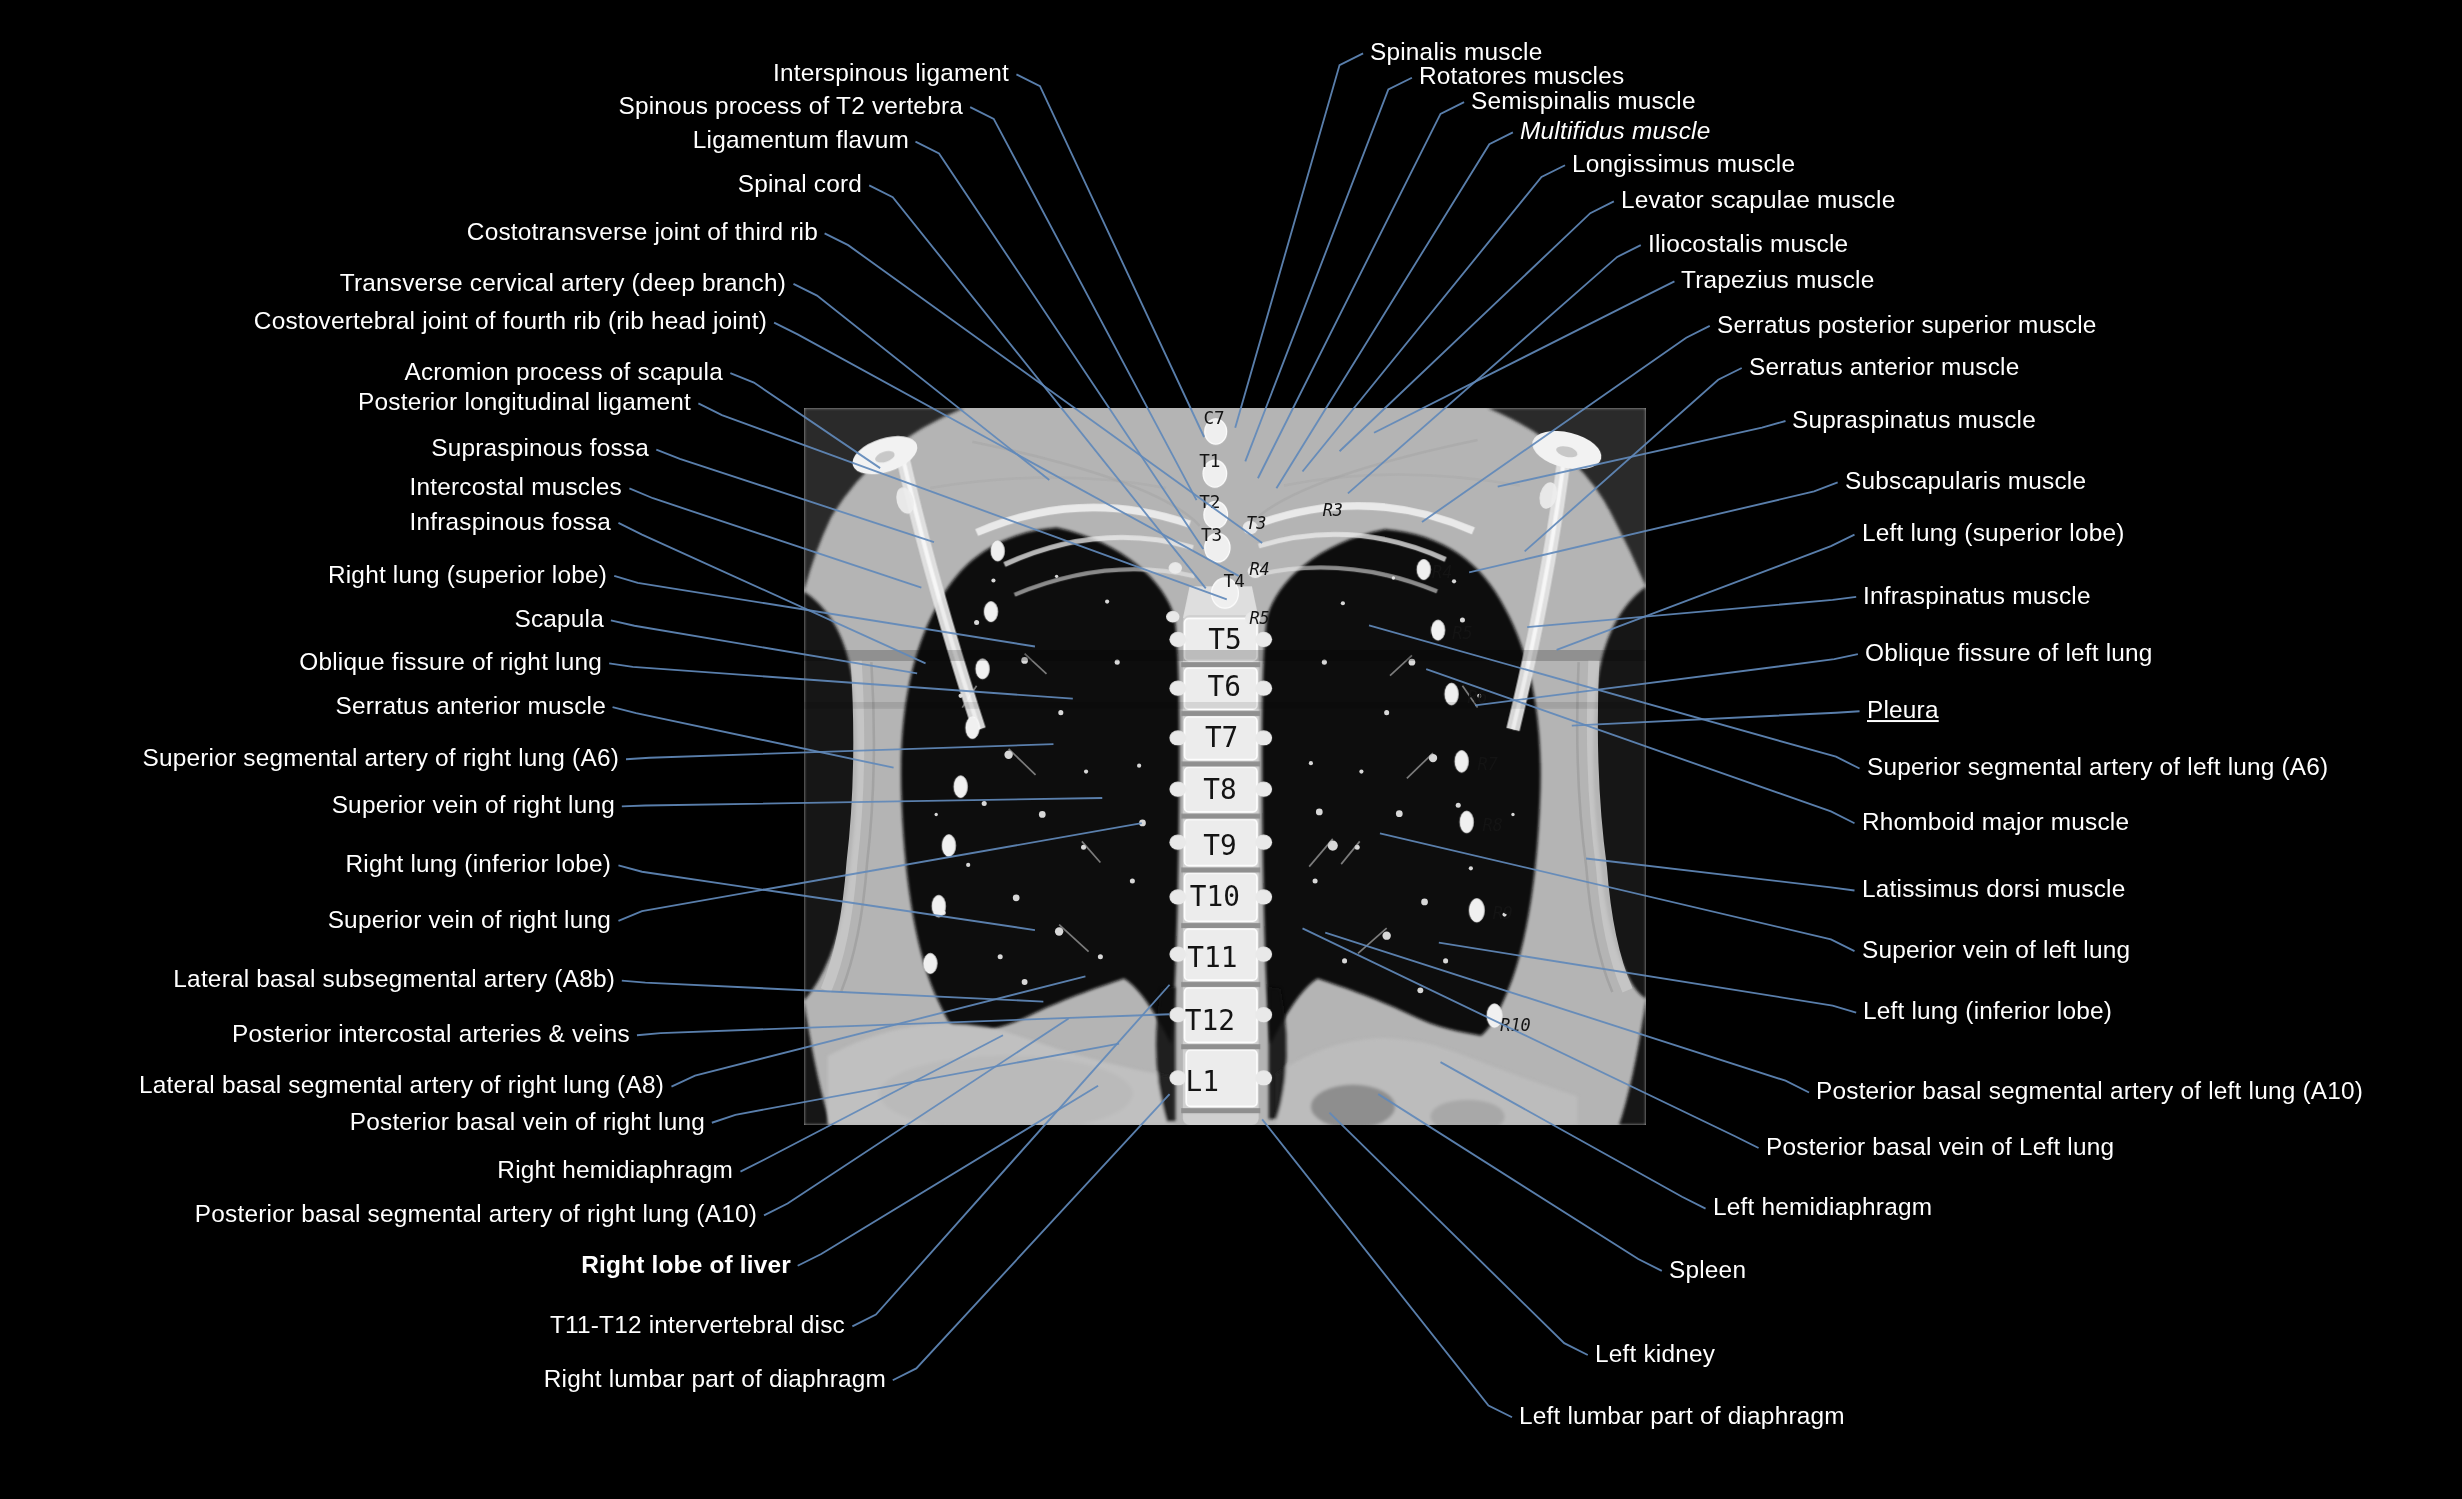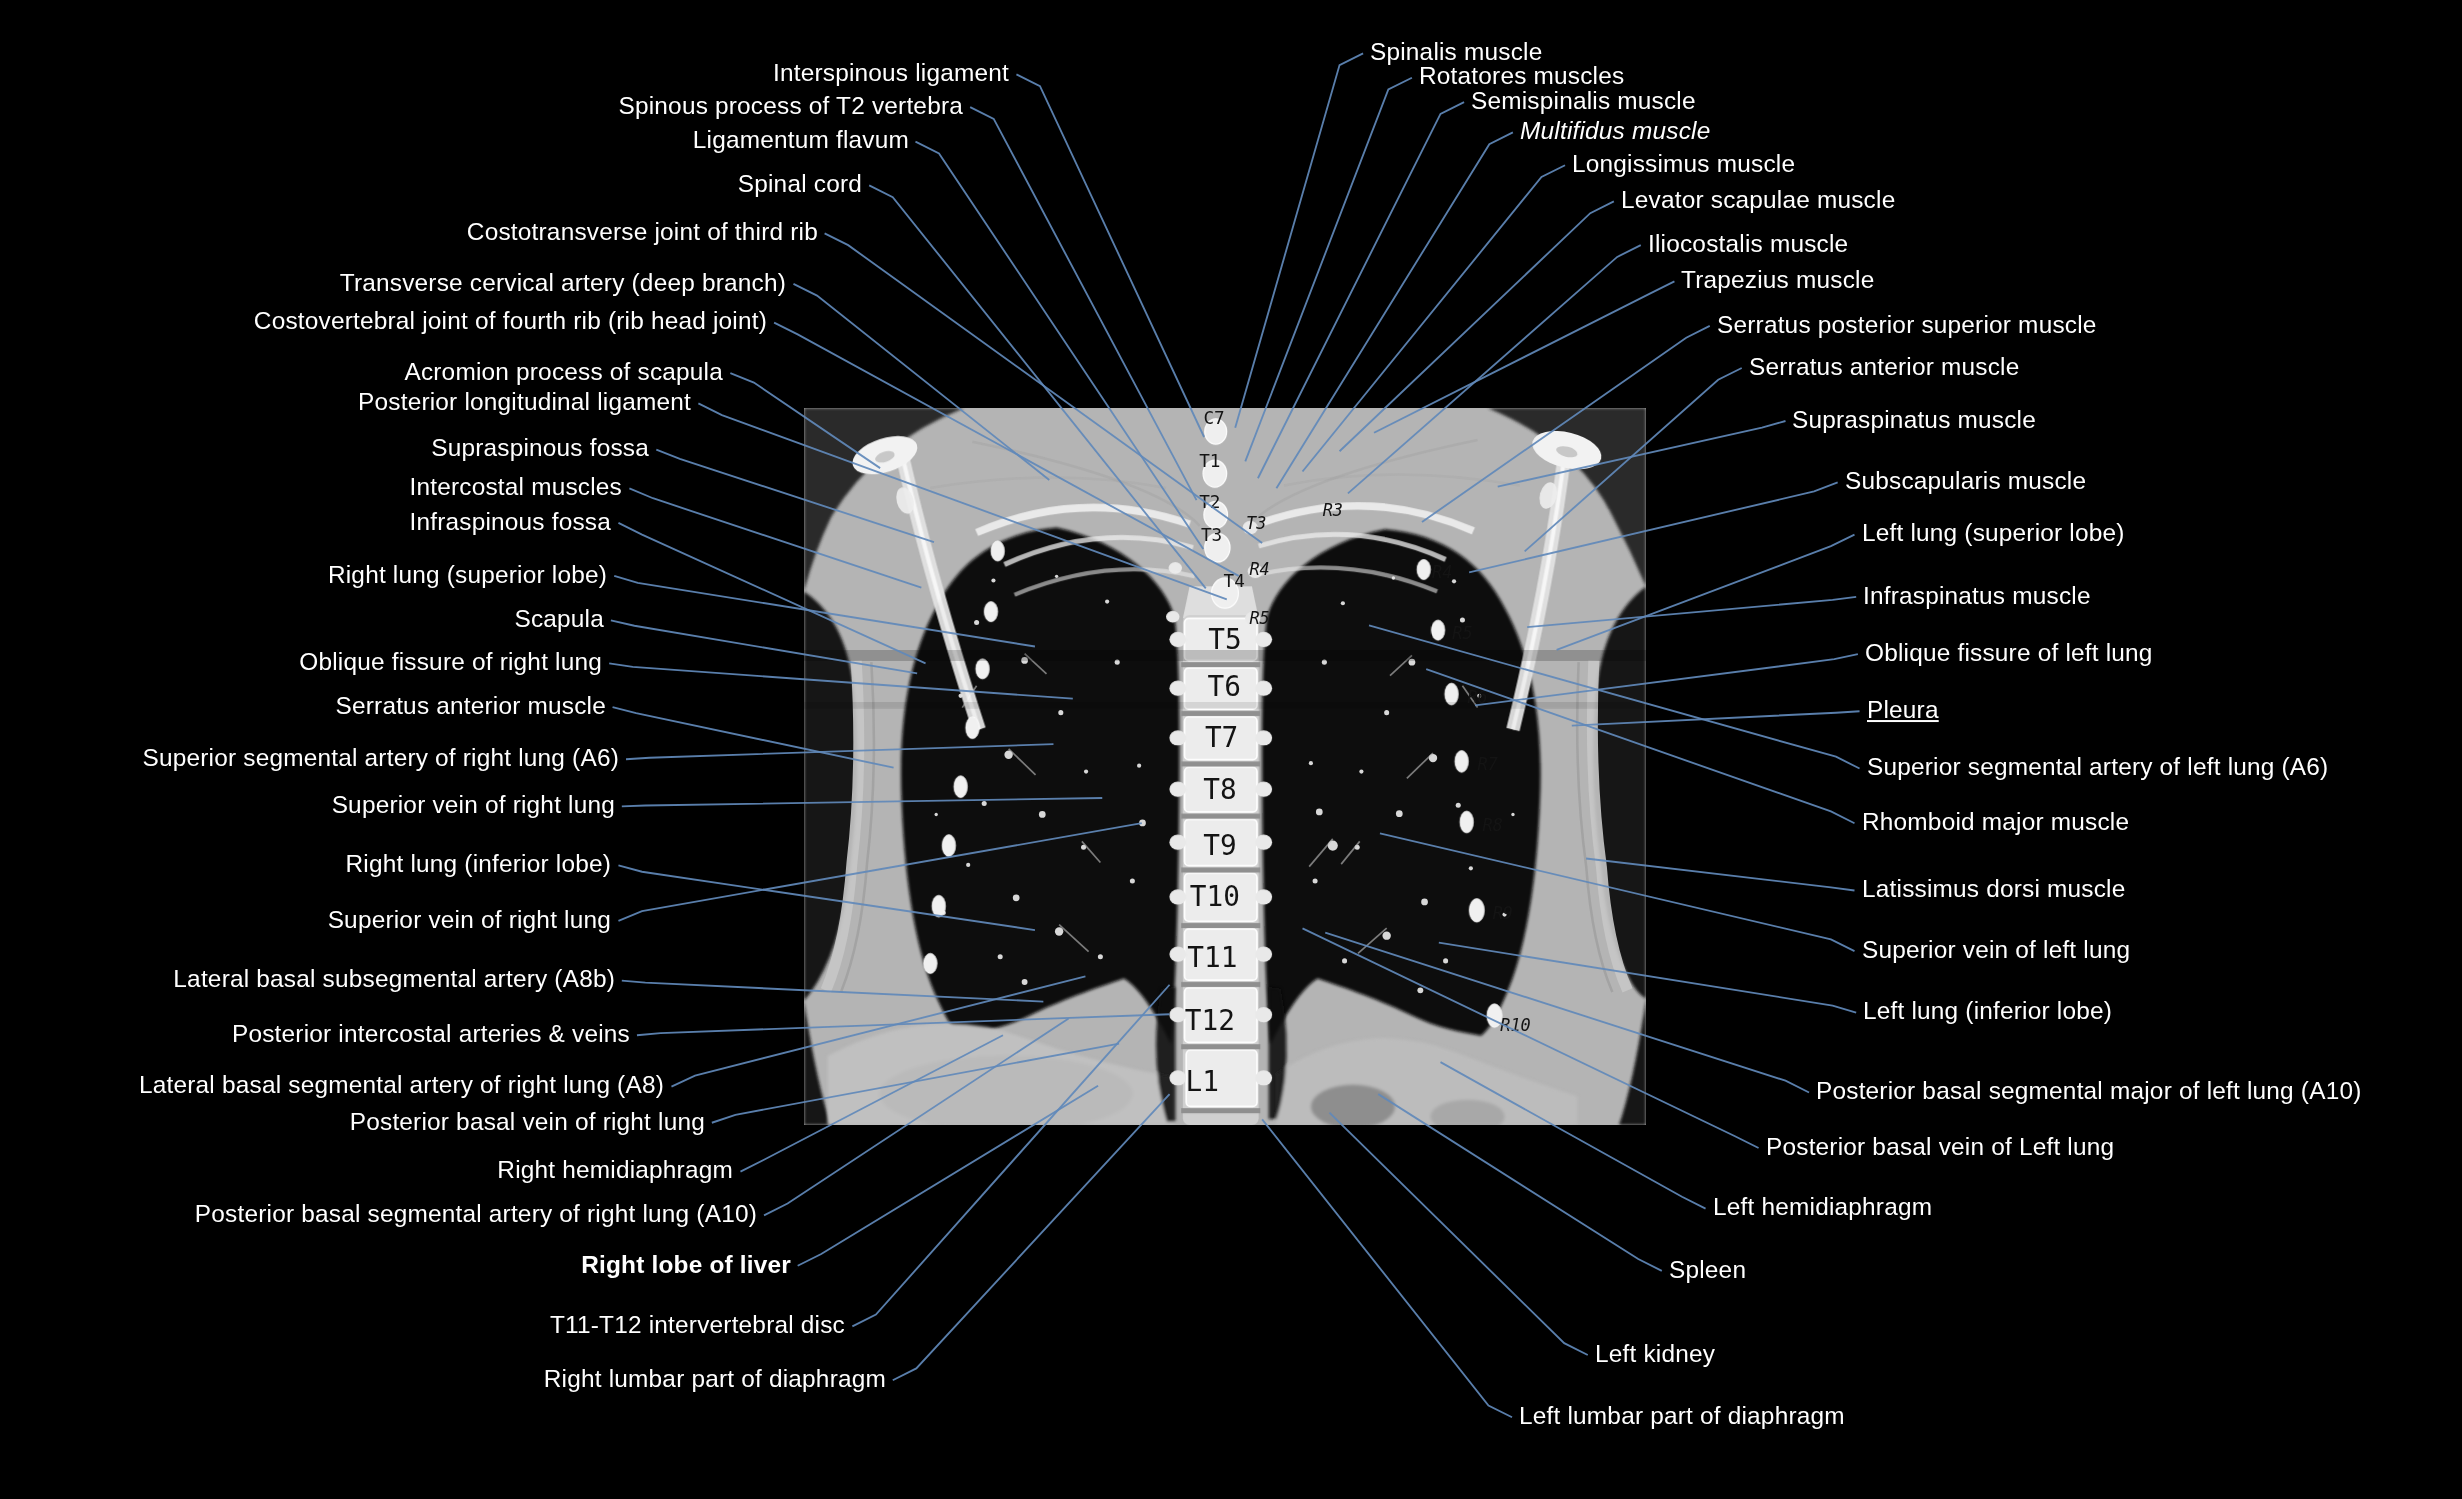--- a/index.html
+++ b/index.html
@@ -376,21 +376,21 @@
       <div class="lbl right" style="left: 1845px; top: 482px;">Subscapularis muscle</div>
       <div class="lbl right" style="left: 1862px; top: 534px;">Left lung (superior lobe)</div>
       <div class="lbl right" style="left: 1863px; top: 597px;">Infraspinatus muscle</div>
       <div class="lbl right" style="left: 1865px; top: 654px;">Oblique fissure of left lung</div>
       <div class="lbl right" style="left: 1867px; top: 711px; text-decoration: underline;">Pleura</div>
       <div class="lbl right" style="left: 1867px; top: 768px;">Superior segmental artery of left lung (A6)</div>
       <div class="lbl right" style="left: 1862px; top: 823px;">Rhomboid major muscle</div>
       <div class="lbl right" style="left: 1862px; top: 890px;">Latissimus dorsi muscle</div>
       <div class="lbl right" style="left: 1862px; top: 951px;">Superior vein of left lung</div>
       <div class="lbl right" style="left: 1863px; top: 1012px;">Left lung (inferior lobe)</div>
-      <div class="lbl right" style="left: 1816px; top: 1092px;">Posterior basal segmental major of left lung (A10)</div>
+      <div class="lbl right" style="left: 1816px; top: 1092px;">Posterior basal segmental artery of left lung (A10)</div>
       <div class="lbl right" style="left: 1766px; top: 1148px;">Posterior basal vein of Left lung</div>
       <div class="lbl right" style="left: 1713px; top: 1208px;">Left hemidiaphragm</div>
       <div class="lbl right" style="left: 1669px; top: 1271px;">Spleen</div>
       <div class="lbl right" style="left: 1595px; top: 1355px;">Left kidney</div>
       <div class="lbl right" style="left: 1519px; top: 1417px;">Left lumbar part of diaphragm</div>
     </div>
 </div>
 
 
 </body></html>

